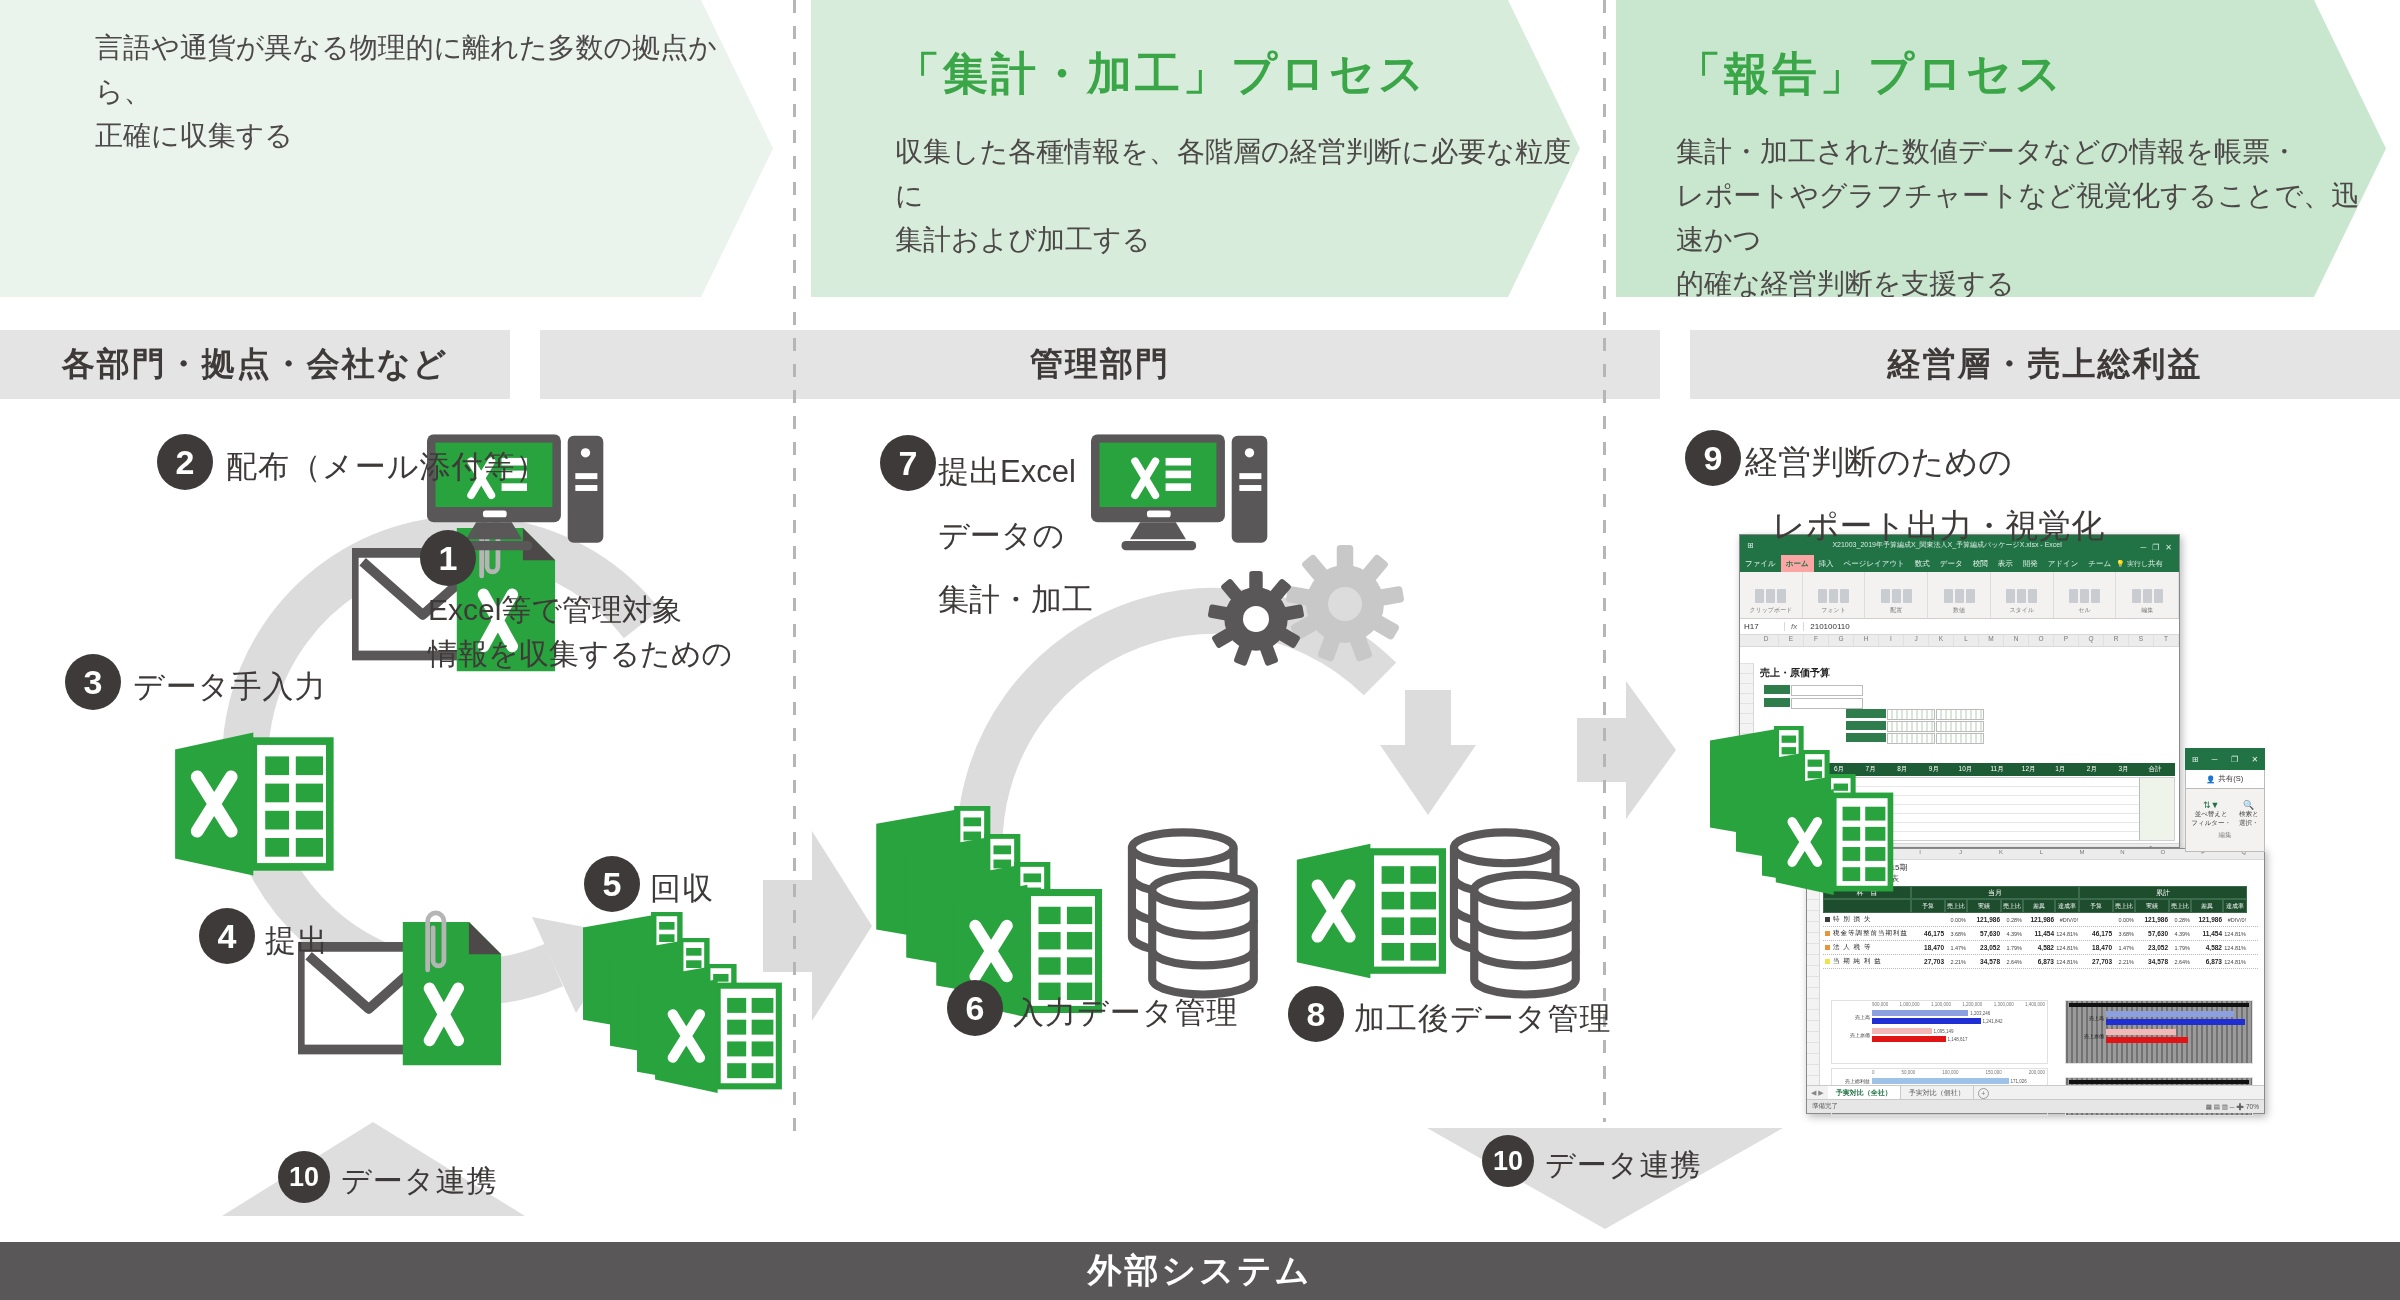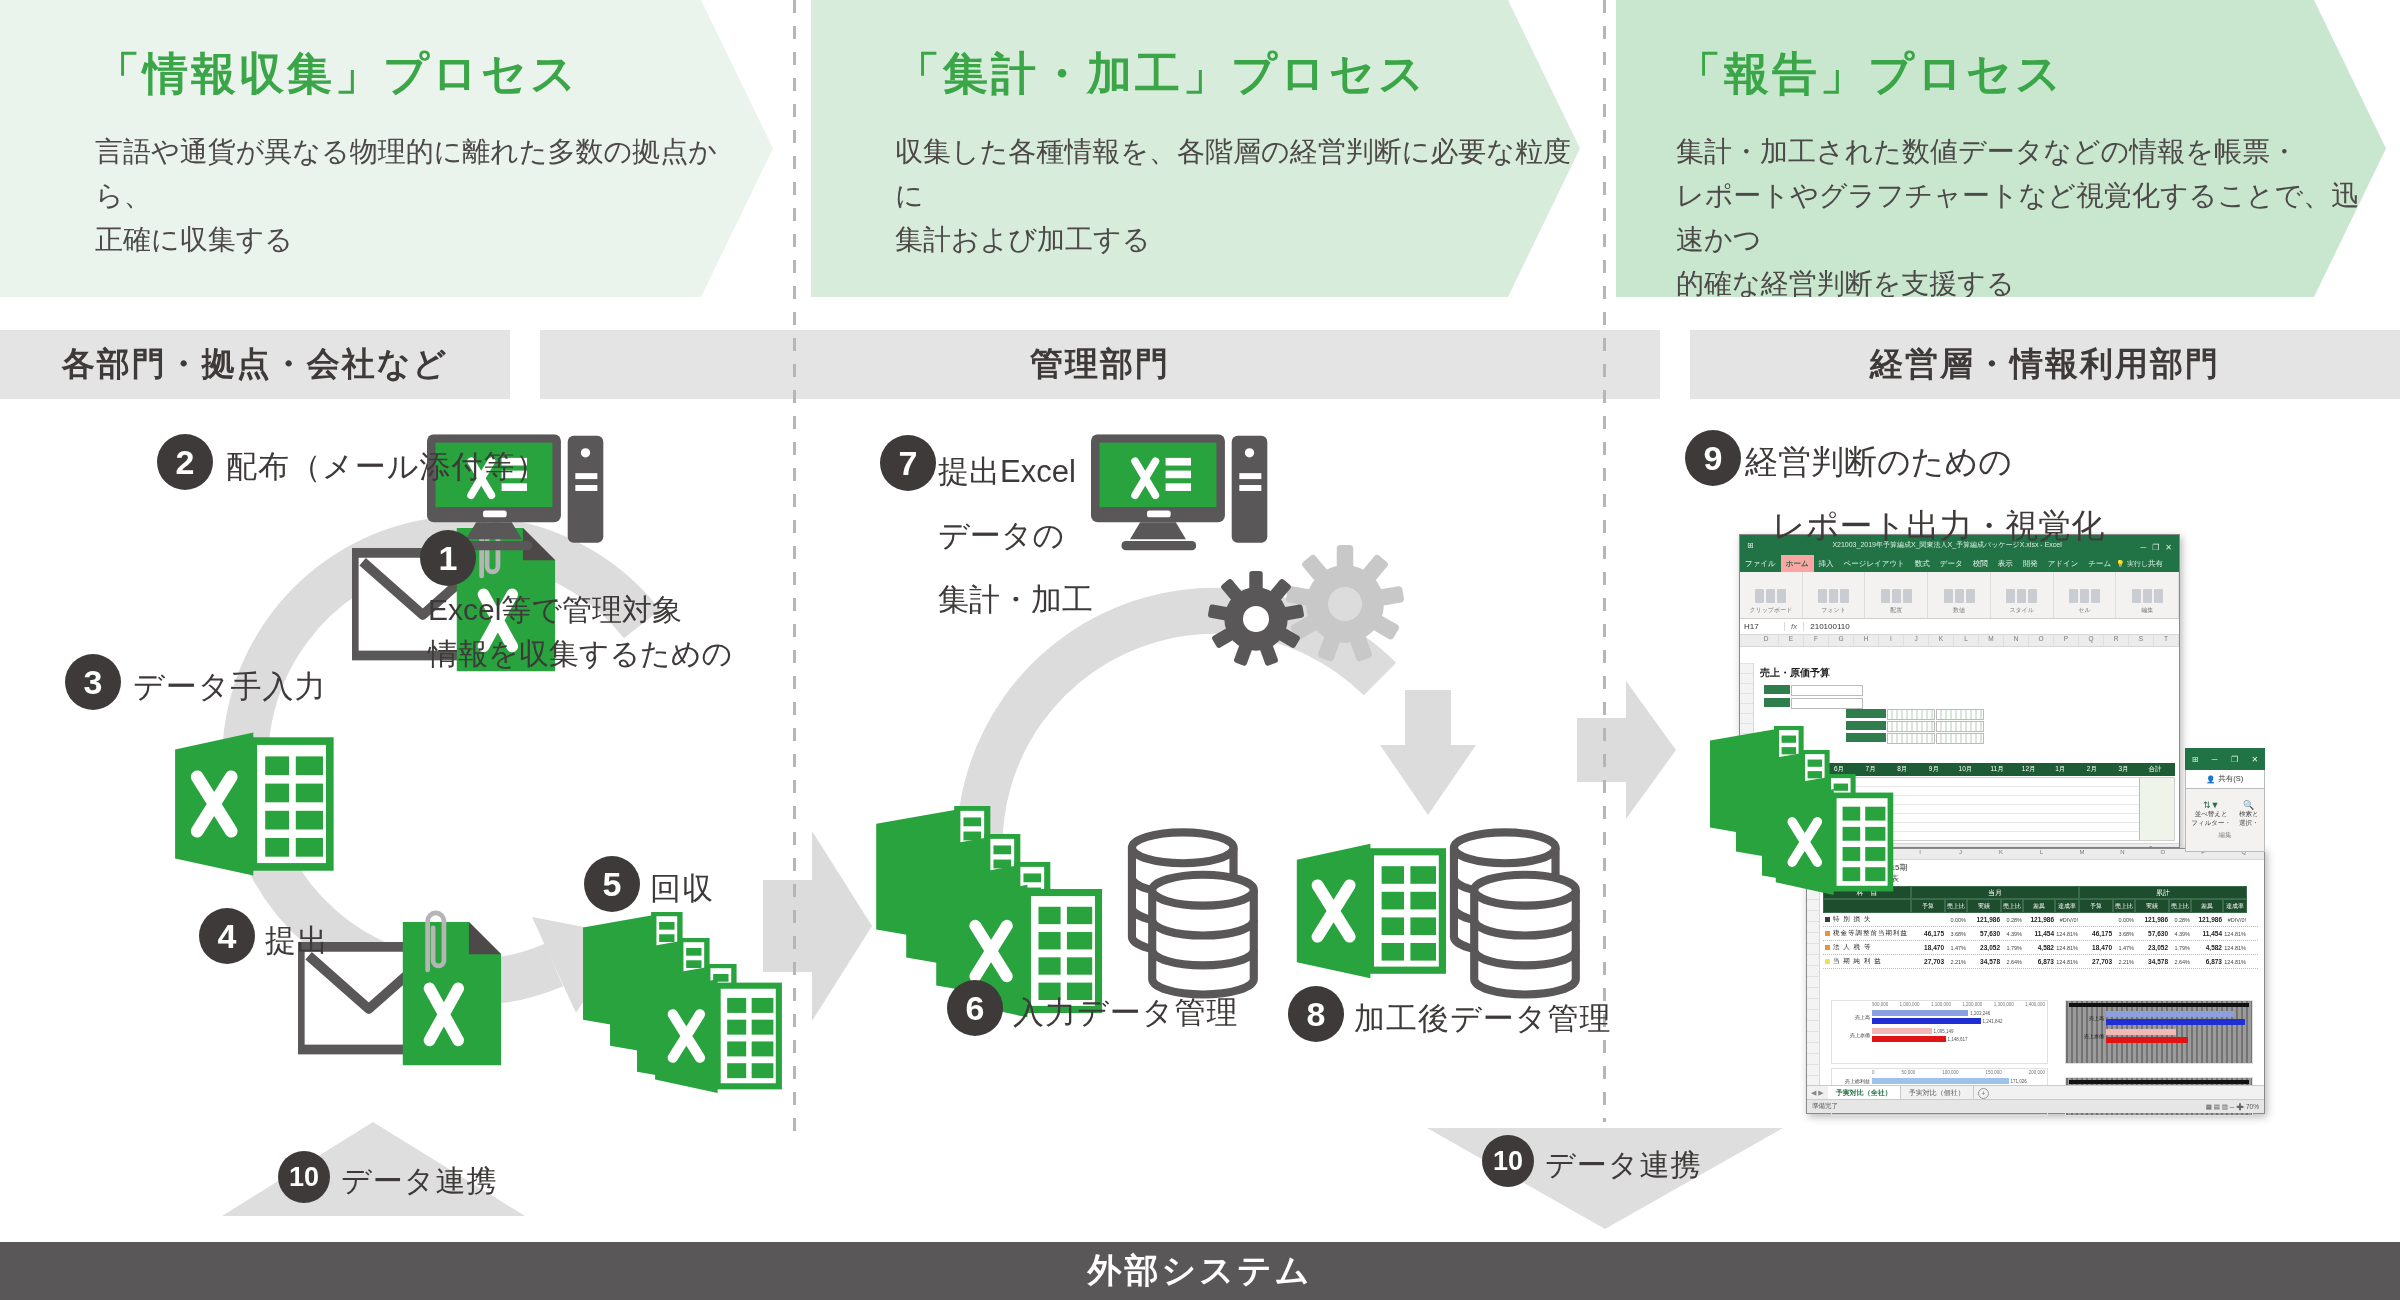--- a/index.html
+++ b/index.html
@@ -143,25 +143,24 @@
 
 <div id="canvas">
 
   <div class="zonebar" style="left:0;width:510px;">
       <span>各部門・拠点・会社など</span>
     </div>
   <div class="zonebar" style="left:540px;width:1120px;">
       <span>管理部門</span>
     </div>
   <div class="zonebar" style="left:1690px;width:710px;">
-      <span>経営層・情報利用部門</span>
+      <span>経営層・売上総利益</span>
     </div>
 
   <div class="chev chev1">
-    <div class="chev-title">「情報収集」プロセス</div>
     <div class="chev-desc">
         <div class="chev-line">言語や通貨が異なる物理的に離れた多数の拠点から、</div>
         <div class="chev-line">正確に収集する</div>
       </div>
   </div>
   <div class="chev chev2">
     <div class="chev-title">「集計・加工」プロセス</div>
     <div class="chev-desc">
         <div class="chev-line">収集した各種情報を、各階層の経営判断に必要な粒度に</div>
         <div class="chev-line">集計および加工する</div>

